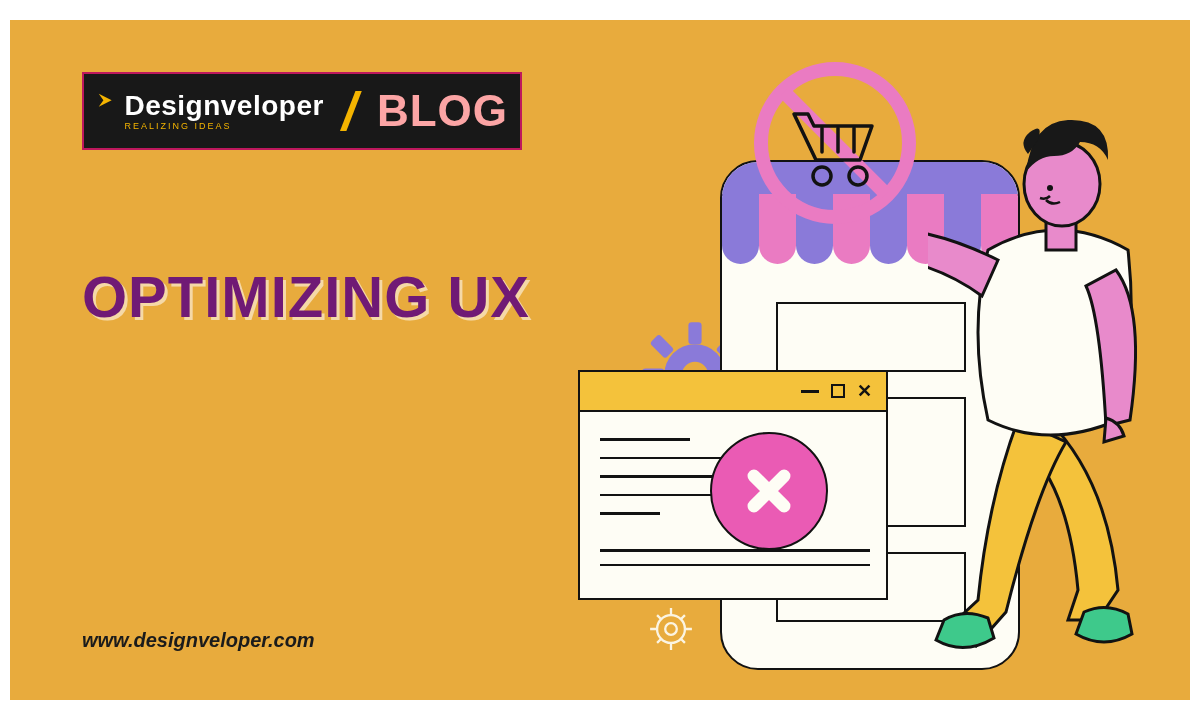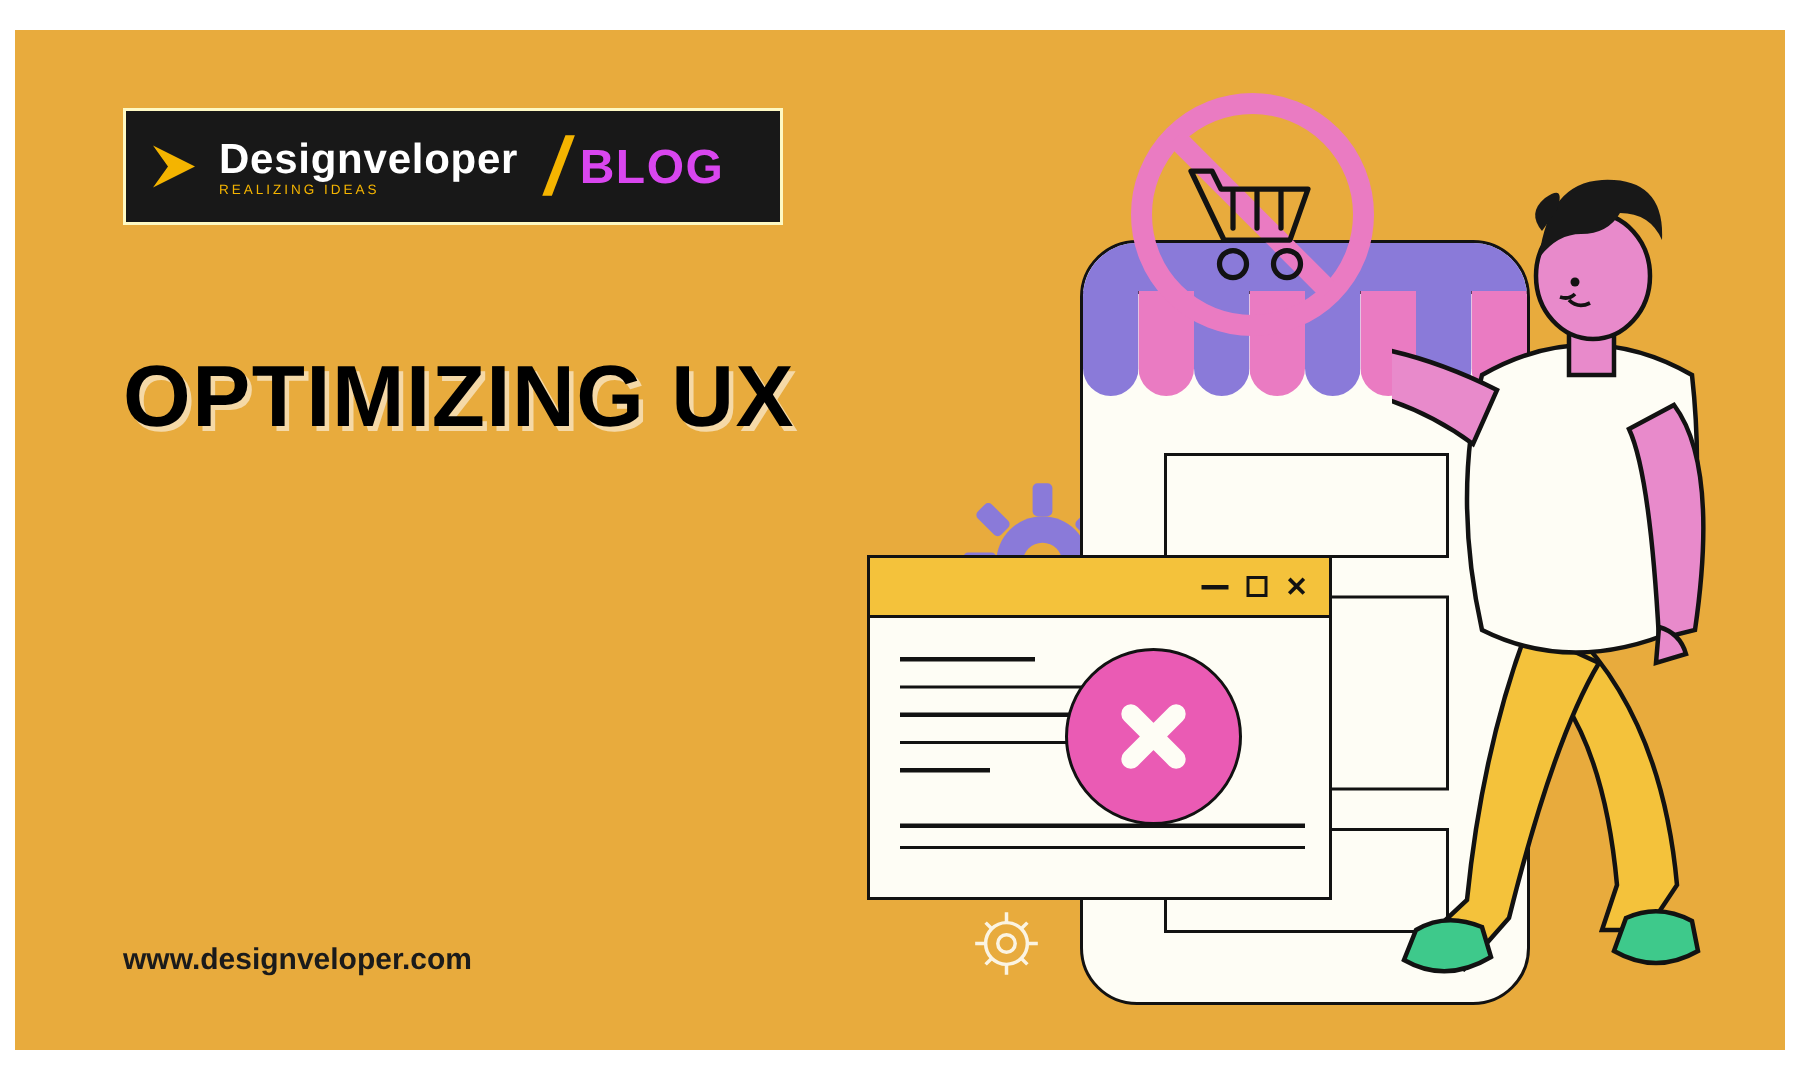--- a/index.html
+++ b/index.html
@@ -20,21 +20,21 @@
     overflow: hidden;
   }
   
   .logo-badge {
     position: absolute;
     left: 72px;
     top: 52px;
     width: 440px;
     height: 78px;
     background: #181818;
-    border: 2px solid #fef9c3;
+    border: 2px solid #be185d;
     display: flex;
     align-items: center;
     padding: 0 12px;
   }
   .logo-badge .arrow-icon {
     width: 40px;
     height: 40px;
     margin-right: 10px;
   }
   .logo-text {
@@ -56,46 +56,47 @@
     margin-top: 2px;
   }
   .logo-slash {
     color: #f4b400;
     font-size: 54px;
     font-weight: 900;
     margin-left: 18px;
     font-style: italic;
   }
   .logo-blog {
-    color: #d946ef;
-    font-size: 32px;
+    color: #fca5a5;
+    font-size: 44px;
     font-weight: 900;
     letter-spacing: 1px;
-    margin-left: 8px;
+    margin-left: 20px;
   }
   
   .title {
     position: absolute;
     left: 72px;
-    top: 212px;
+    top: 244px;
     font-size: 58px;
     font-weight: 900;
-    color: #000000;
+    color: #701a75;
     line-height: 1.15;
     letter-spacing: 1px;
     text-shadow: 3px 3px 0 rgba(255,255,255,0.55);
   }
   
   .url {
     position: absolute;
     left: 72px;
     bottom: 48px;
     font-size: 20px;
     font-weight: 700;
     color: #1b1b1b;
+    font-style: italic;
   }
   
   .illus {
     position: absolute;
     right: 30px;
     bottom: 20px;
     width: 610px;
     height: 640px;
   }
   

